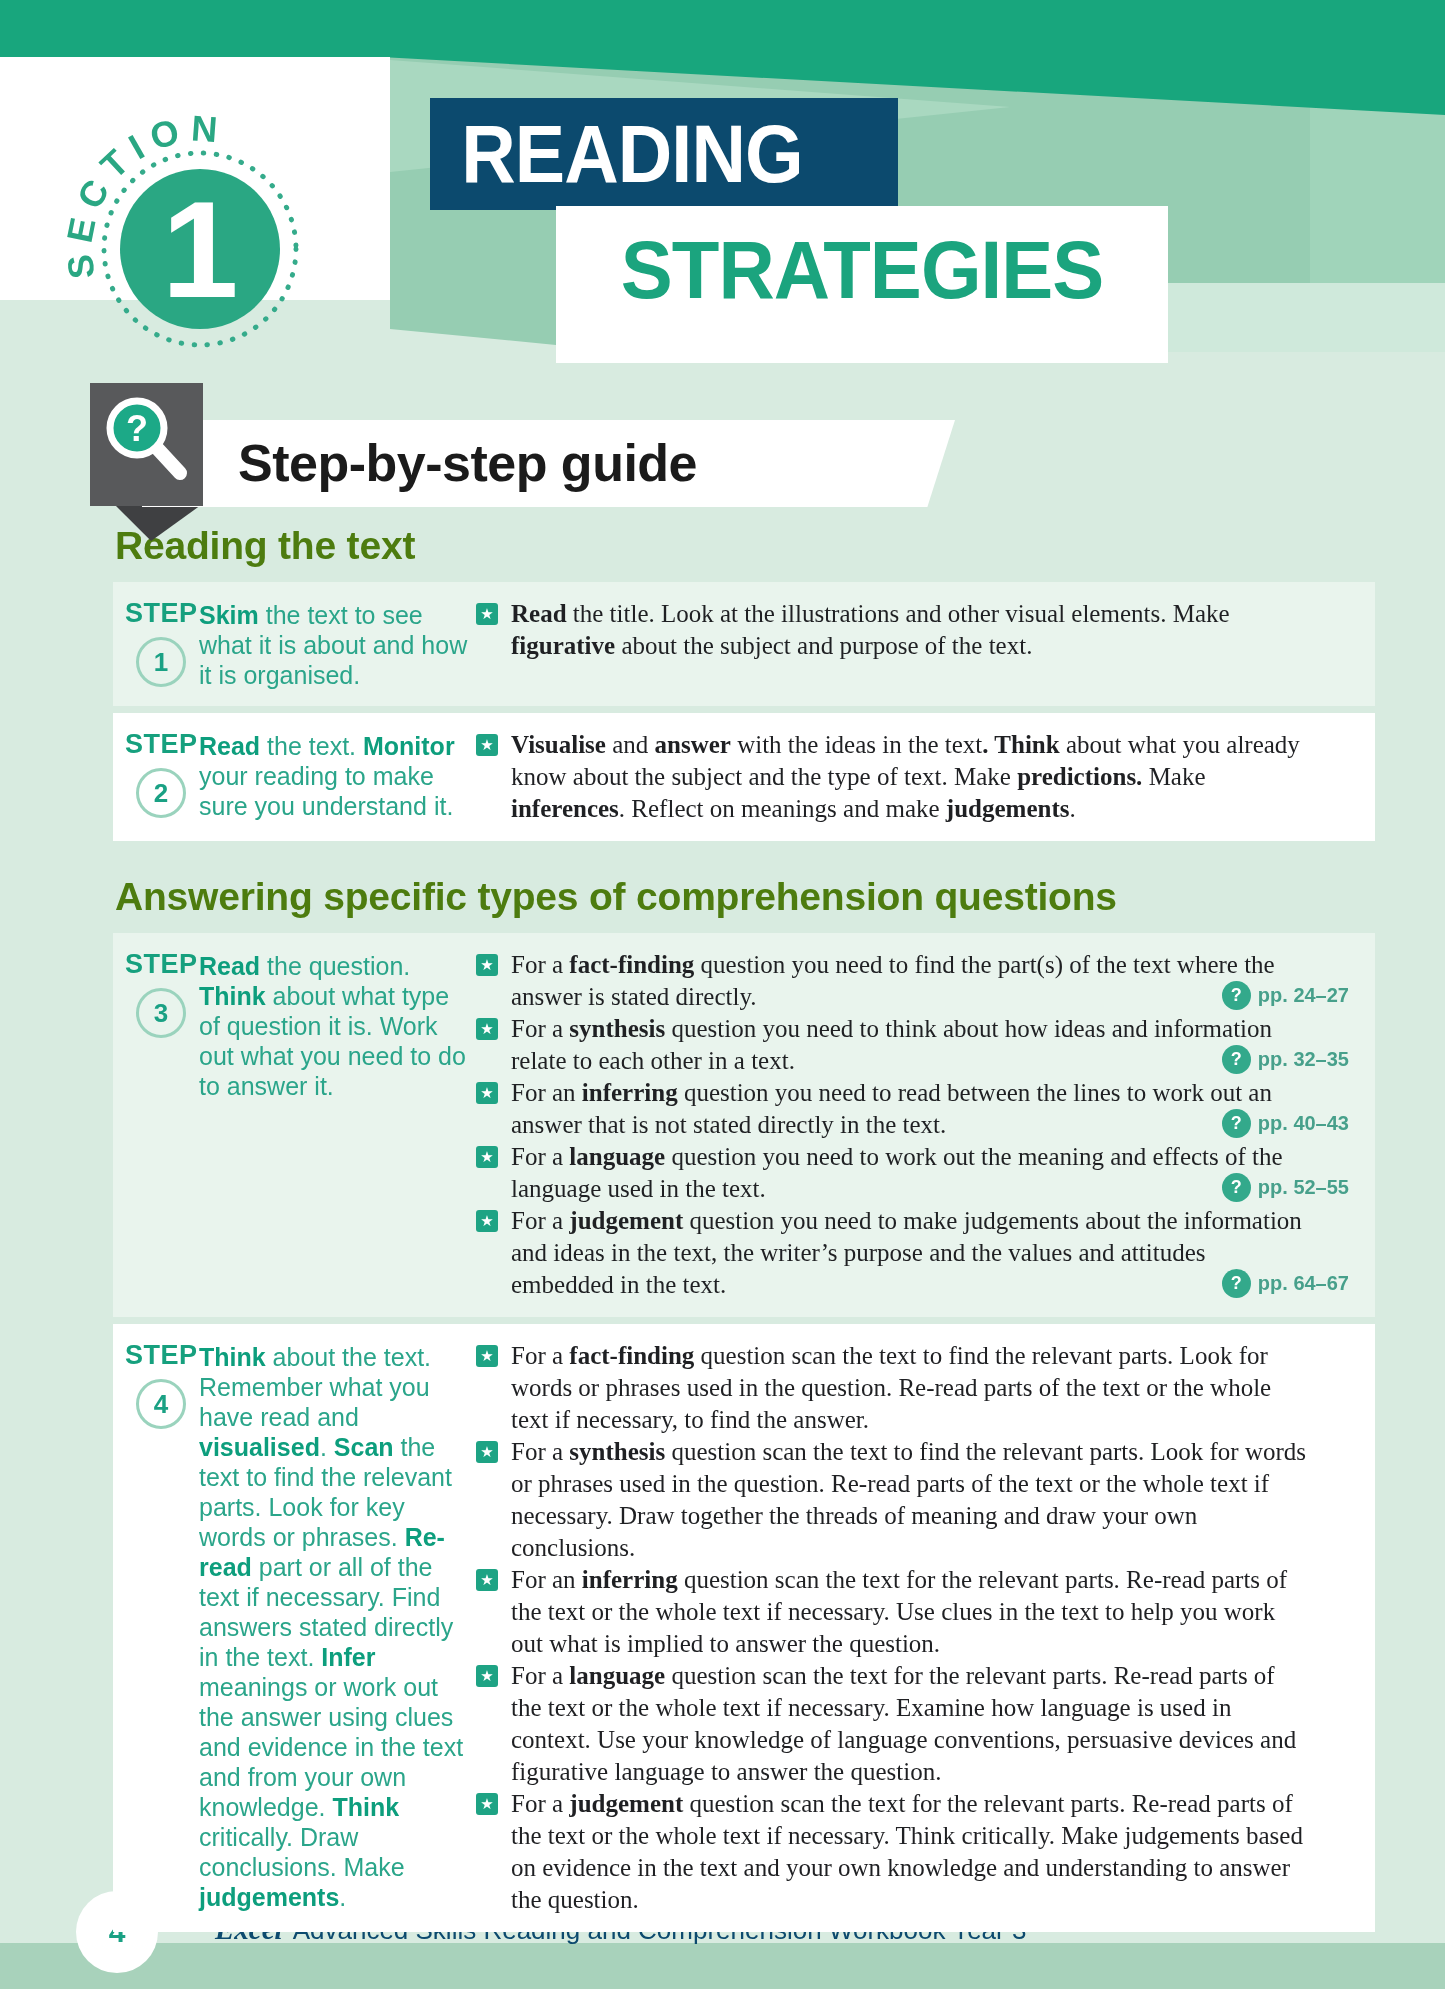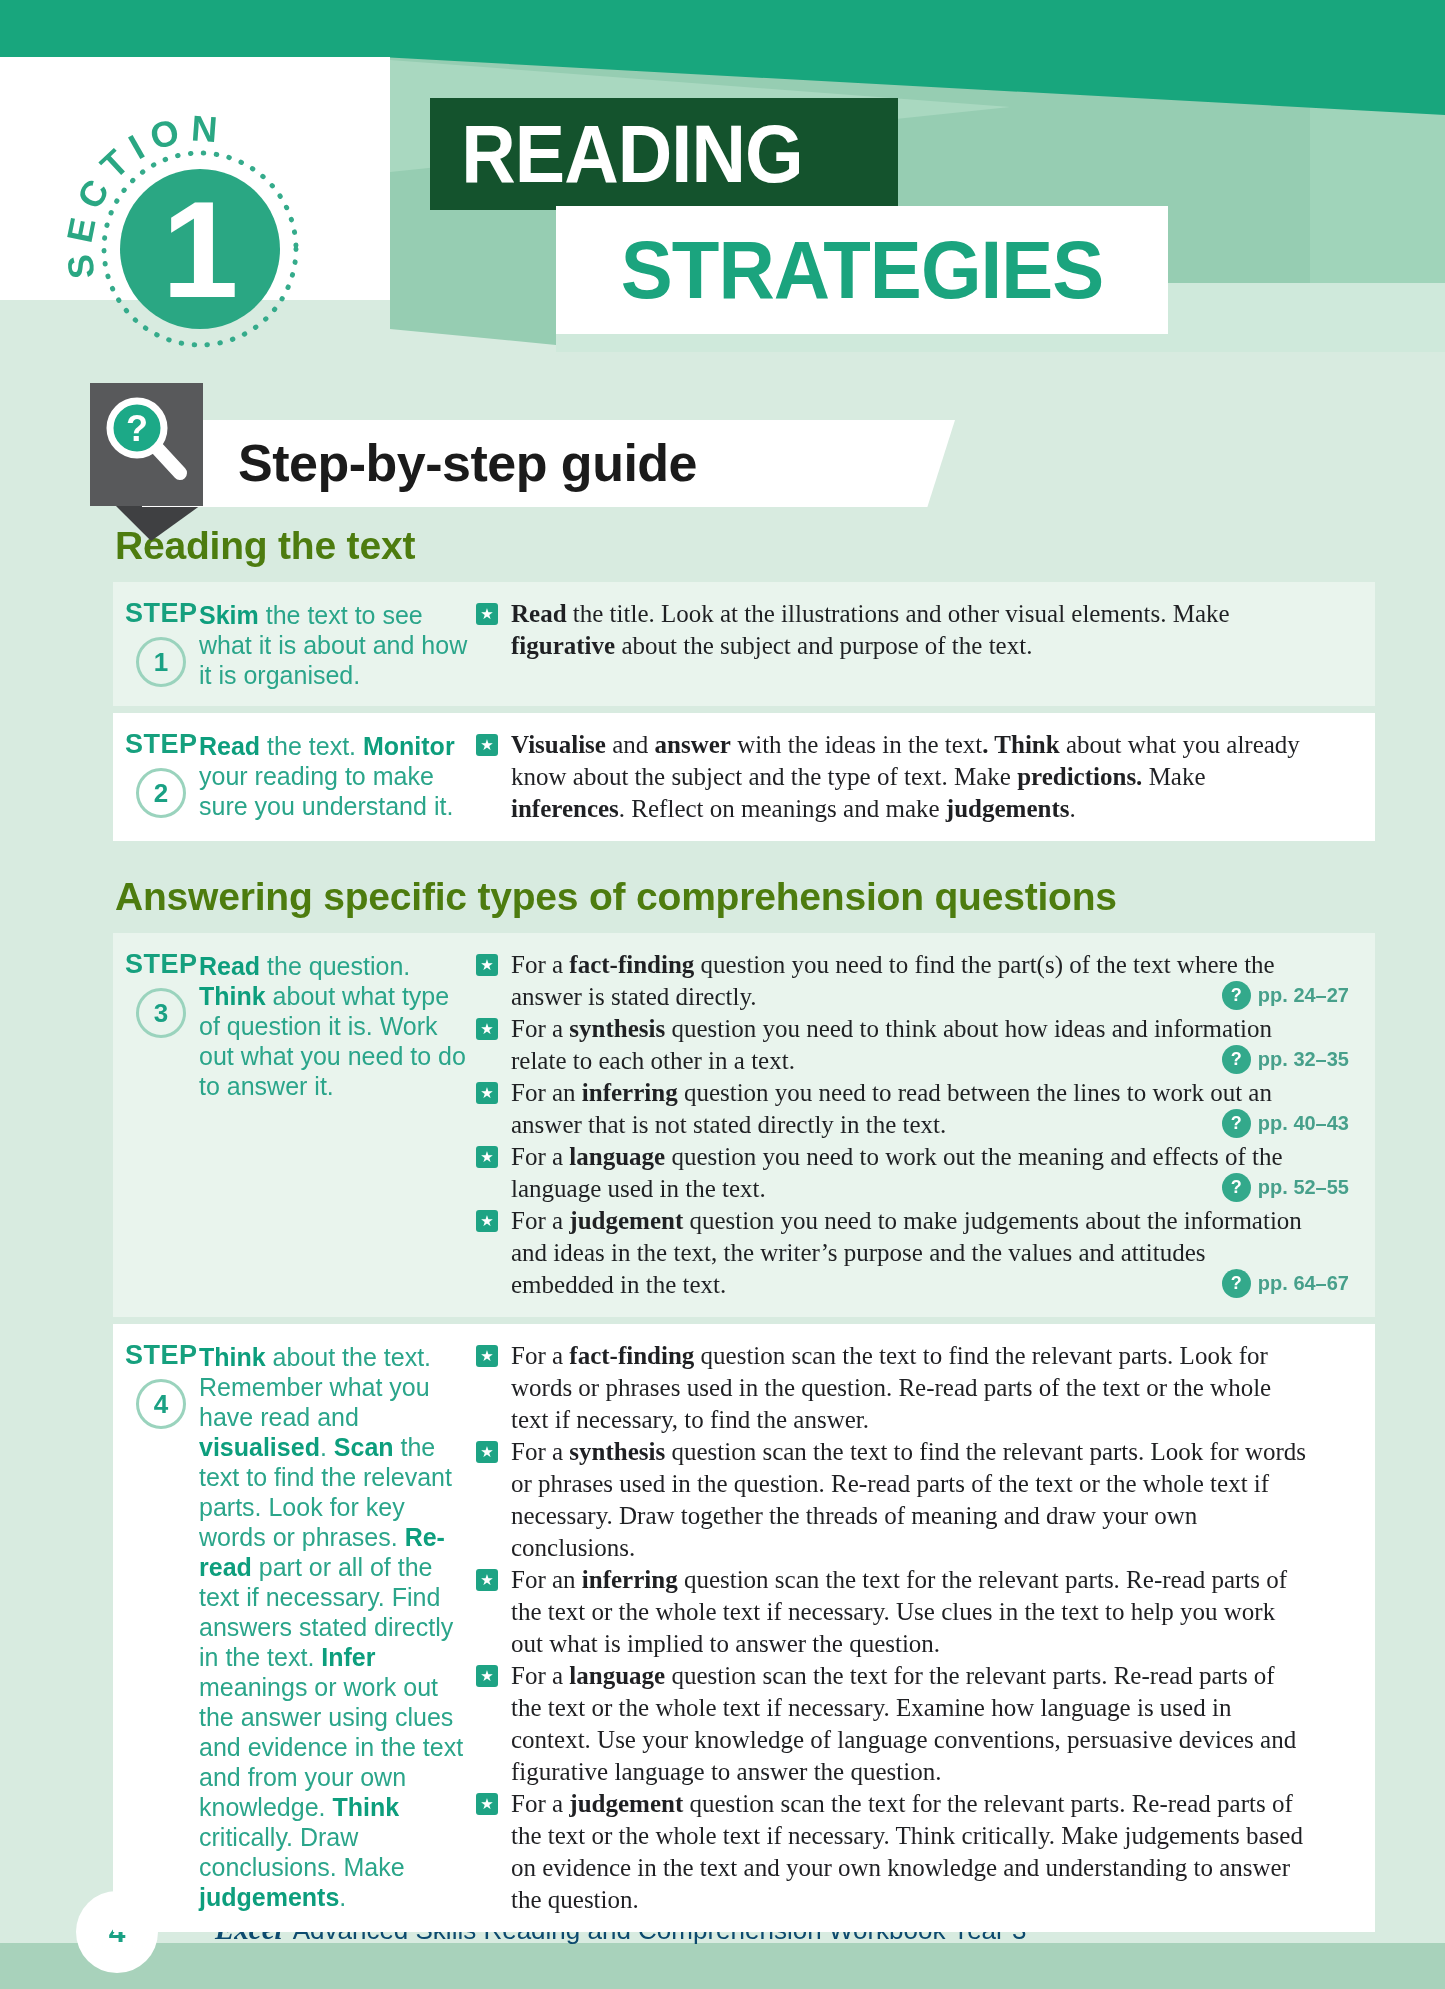--- a/index.html
+++ b/index.html
@@ -12,24 +12,24 @@
   .hdr-wedge-light{position:absolute;left:390px;top:60px;width:620px;height:112px;background:#a9d8c0;
         clip-path:polygon(0 0,100% 42%,0 100%);z-index:2;}
   .hdr-right-panel{position:absolute;left:1310px;top:100px;width:135px;height:183px;background:#a0d4ba;z-index:2;}
   .hdr-pale{position:absolute;left:556px;top:283px;width:889px;height:69px;background:#cfe9db;z-index:1;}
   .hdr-wedge-under{position:absolute;left:390px;top:283px;width:166px;height:62px;background:#96cdb2;
         clip-path:polygon(0 0,100% 0,100% 100%,0 74%);z-index:2;}
   .hdr-band{position:absolute;left:0;top:0;width:1445px;height:115px;background:#18a67d;
         clip-path:polygon(0 0,100% 0,100% 100%,27% 50%,0 50%);z-index:3;}
   .hdr-white-panel{position:absolute;left:0;top:57px;width:390px;height:243px;background:#ffffff;z-index:3;}
   .badge-svg{position:absolute;left:0;top:0;overflow:visible;}
-  .title-box1{position:absolute;left:430px;top:98px;width:468px;height:112px;background:#14532d;z-index:4;}
+  .title-box1{position:absolute;left:430px;top:98px;width:468px;height:112px;background:#0c4a6e;z-index:4;}
   .title-box1 span{display:block;padding-left:34px;line-height:112px;font-size:82px;font-weight:900;
         color:#ffffff;letter-spacing:-1px;transform:scaleX(.92);transform-origin:left center;white-space:nowrap;}
-  .title-box2{position:absolute;left:556px;top:206px;width:612px;height:128px;background:#ffffff;z-index:5;text-align:center;}
+  .title-box2{position:absolute;left:556px;top:206px;width:612px;height:157px;background:#ffffff;z-index:5;text-align:center;}
   .title-box2 span{display:block;line-height:127px;font-size:82px;font-weight:900;color:#1ba47e;
         letter-spacing:-1px;transform:scaleX(.95);transform-origin:center;white-space:nowrap;}
 
   
   .guide-fold{position:absolute;left:115px;top:505px;width:86px;height:36px;background:#3f4042;
         clip-path:polygon(0 0,100% 0,42% 100%);z-index:5;}
   .guide-banner{position:absolute;left:142px;top:420px;width:813px;height:87px;background:#ffffff;
         clip-path:polygon(0 0,100% 0,96.6% 100%,0 100%);z-index:6;}
   .guide-banner span{display:block;padding-left:96px;line-height:86px;font-size:52px;font-weight:800;
         color:#1b1b1b;letter-spacing:-.5px;white-space:nowrap;}

